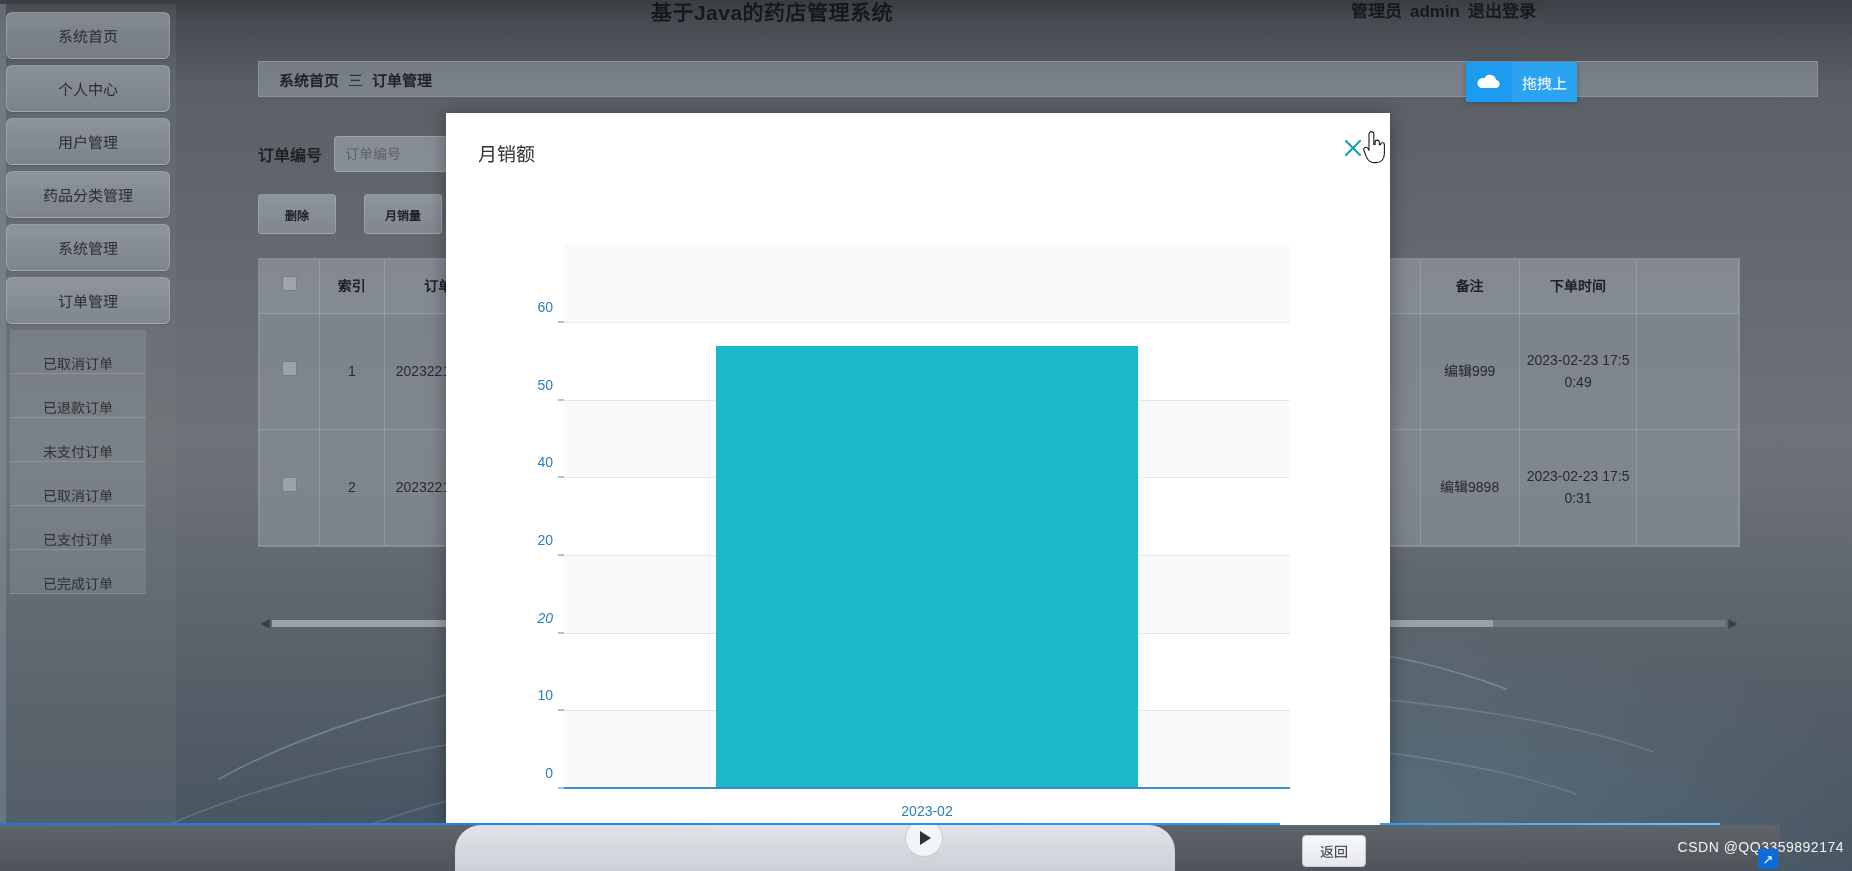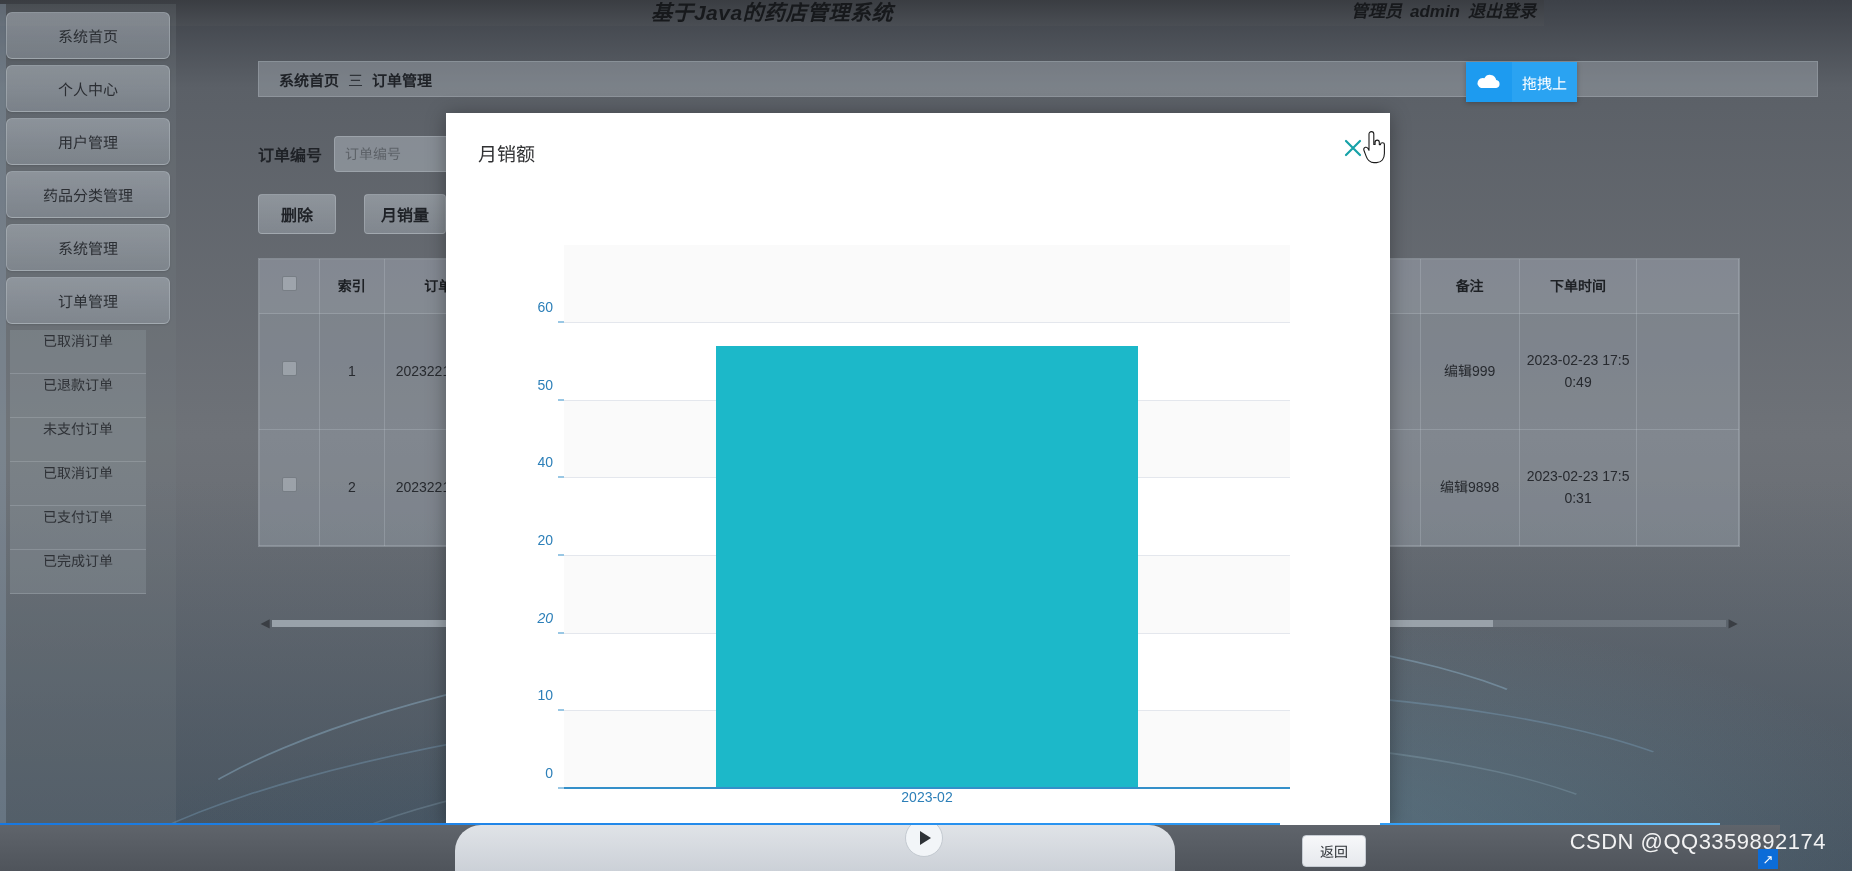--- a/index.html
+++ b/index.html
@@ -50,21 +50,20 @@
   .swoosh.s3 { left: 260px; top: 735px; width: 1400px; height: 300px; transform: rotate(-2deg); border-color: rgba(170,205,225,.22) transparent transparent transparent; }
 
   
   .app-header {
     position: absolute;
     left: 0; top: 0;
     width: 1544px; height: 26px;
     background: linear-gradient(180deg, #3a3d42 0%, #4a4e54 100%);
     color: #1d1f22;
     overflow: hidden;
-    font-style: italic;
   }
   .app-title {
     position: absolute;
     left: 0; right: 0; top: -4px;
     text-align: center;
     font-size: 21px;
     font-weight: bold;
     color: #17191c;
     letter-spacing: .5px;
   }
@@ -110,21 +109,21 @@
   }
   .menu-item.first { margin-top: 8px; }
   .submenu { margin: 0; }
   .submenu-item {
     position: relative;
     height: 44px;
     margin: 0 30px 0 10px;
     border-bottom: 1px solid rgba(190,198,206,.28);
     background: rgba(150,158,167,.30);
     display: flex;
-    align-items: flex-start;
+    align-items: flex-end;
     justify-content: center;
     color: #2f3237;
     font-size: 14px;
     cursor: pointer;
   }
 
   
   .content {
     position: absolute;
     left: 176px; top: 26px;
@@ -177,21 +176,21 @@
     left: 82px; top: 168px;
     display: flex;
     gap: 28px;
   }
   .toolbar-btn {
     min-width: 78px; height: 40px;
     padding: 0 16px;
     background: linear-gradient(180deg, rgba(180,187,195,.55) 0%, rgba(158,166,175,.50) 100%);
     border: 1px solid rgba(205,212,220,.30);
     border-radius: 4px;
-    font-size: 16px;
+    font-size: 12px;
     color: #1f2227;
     font-weight: bold;
     font-family: inherit;
     cursor: pointer;
     display: flex;
     align-items: center;
     justify-content: center;
   }
 
   
@@ -392,20 +391,21 @@
     transform: translateY(-50%);
   }
   .bar {
     position: absolute;
     bottom: 0;
     background: linear-gradient(180deg, #14b0c4 0%, #1cb8c9 50%, #23bfcd 100%);
   }
   .xlabel {
     position: absolute;
     top: 100%;
+    margin-top: 14px;
     transform: translateX(-50%);
     font-size: 14px;
     color: #2c7fb8;
     white-space: nowrap;
   }
 
   
   .bottom-strip {
     position: absolute;
     left: 0; bottom: 0;
@@ -467,22 +467,22 @@
     justify-content: center;
   }
   .white-pad {
     position: absolute;
     left: 1280px; bottom: 46px;
     width: 100px; height: 8px;
     background: #ffffff;
   }
   .watermark {
     position: absolute;
-    right: 26px; bottom: 16px;
-    font-size: 22px;
+    right: 8px; bottom: 16px;
+    font-size: 14px;
     color: rgba(255,255,255,.92);
     letter-spacing: .5px;
     white-space: nowrap;
     z-index: 25;
   }
   .resize-grip {
     position: absolute;
     right: 2px; bottom: 2px;
     width: 20px; height: 20px;
     background: #0c6cd8;

